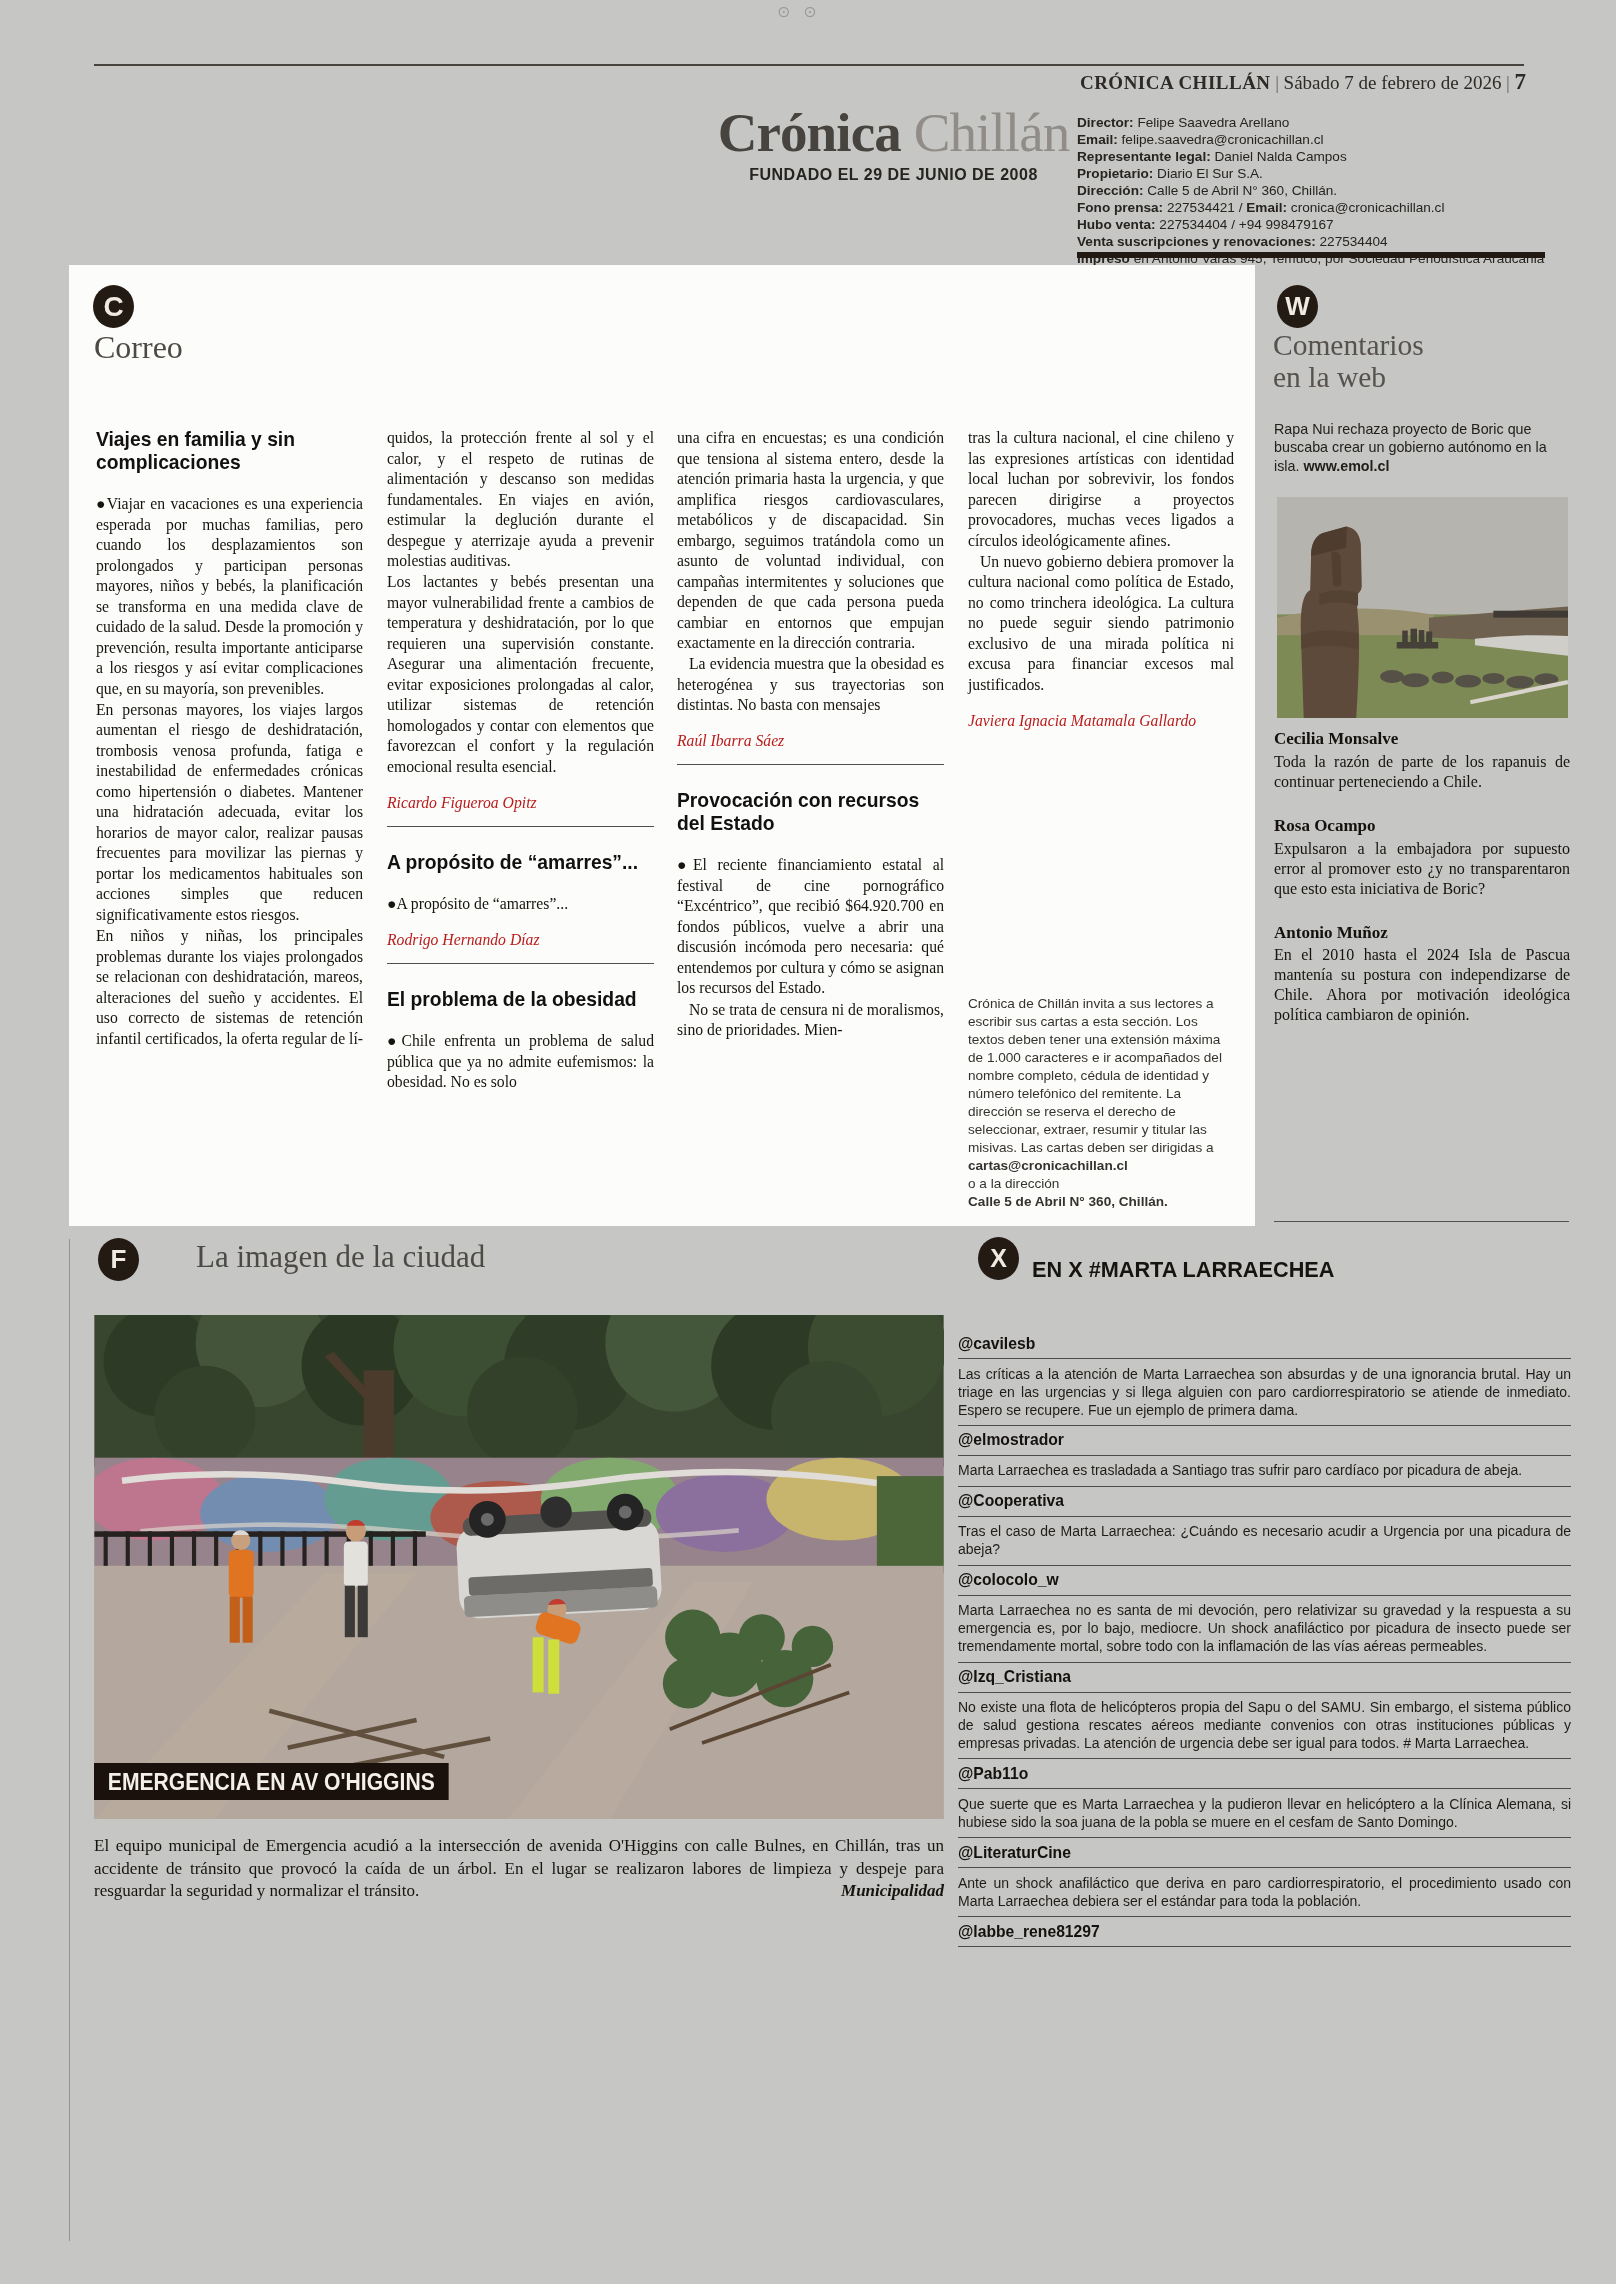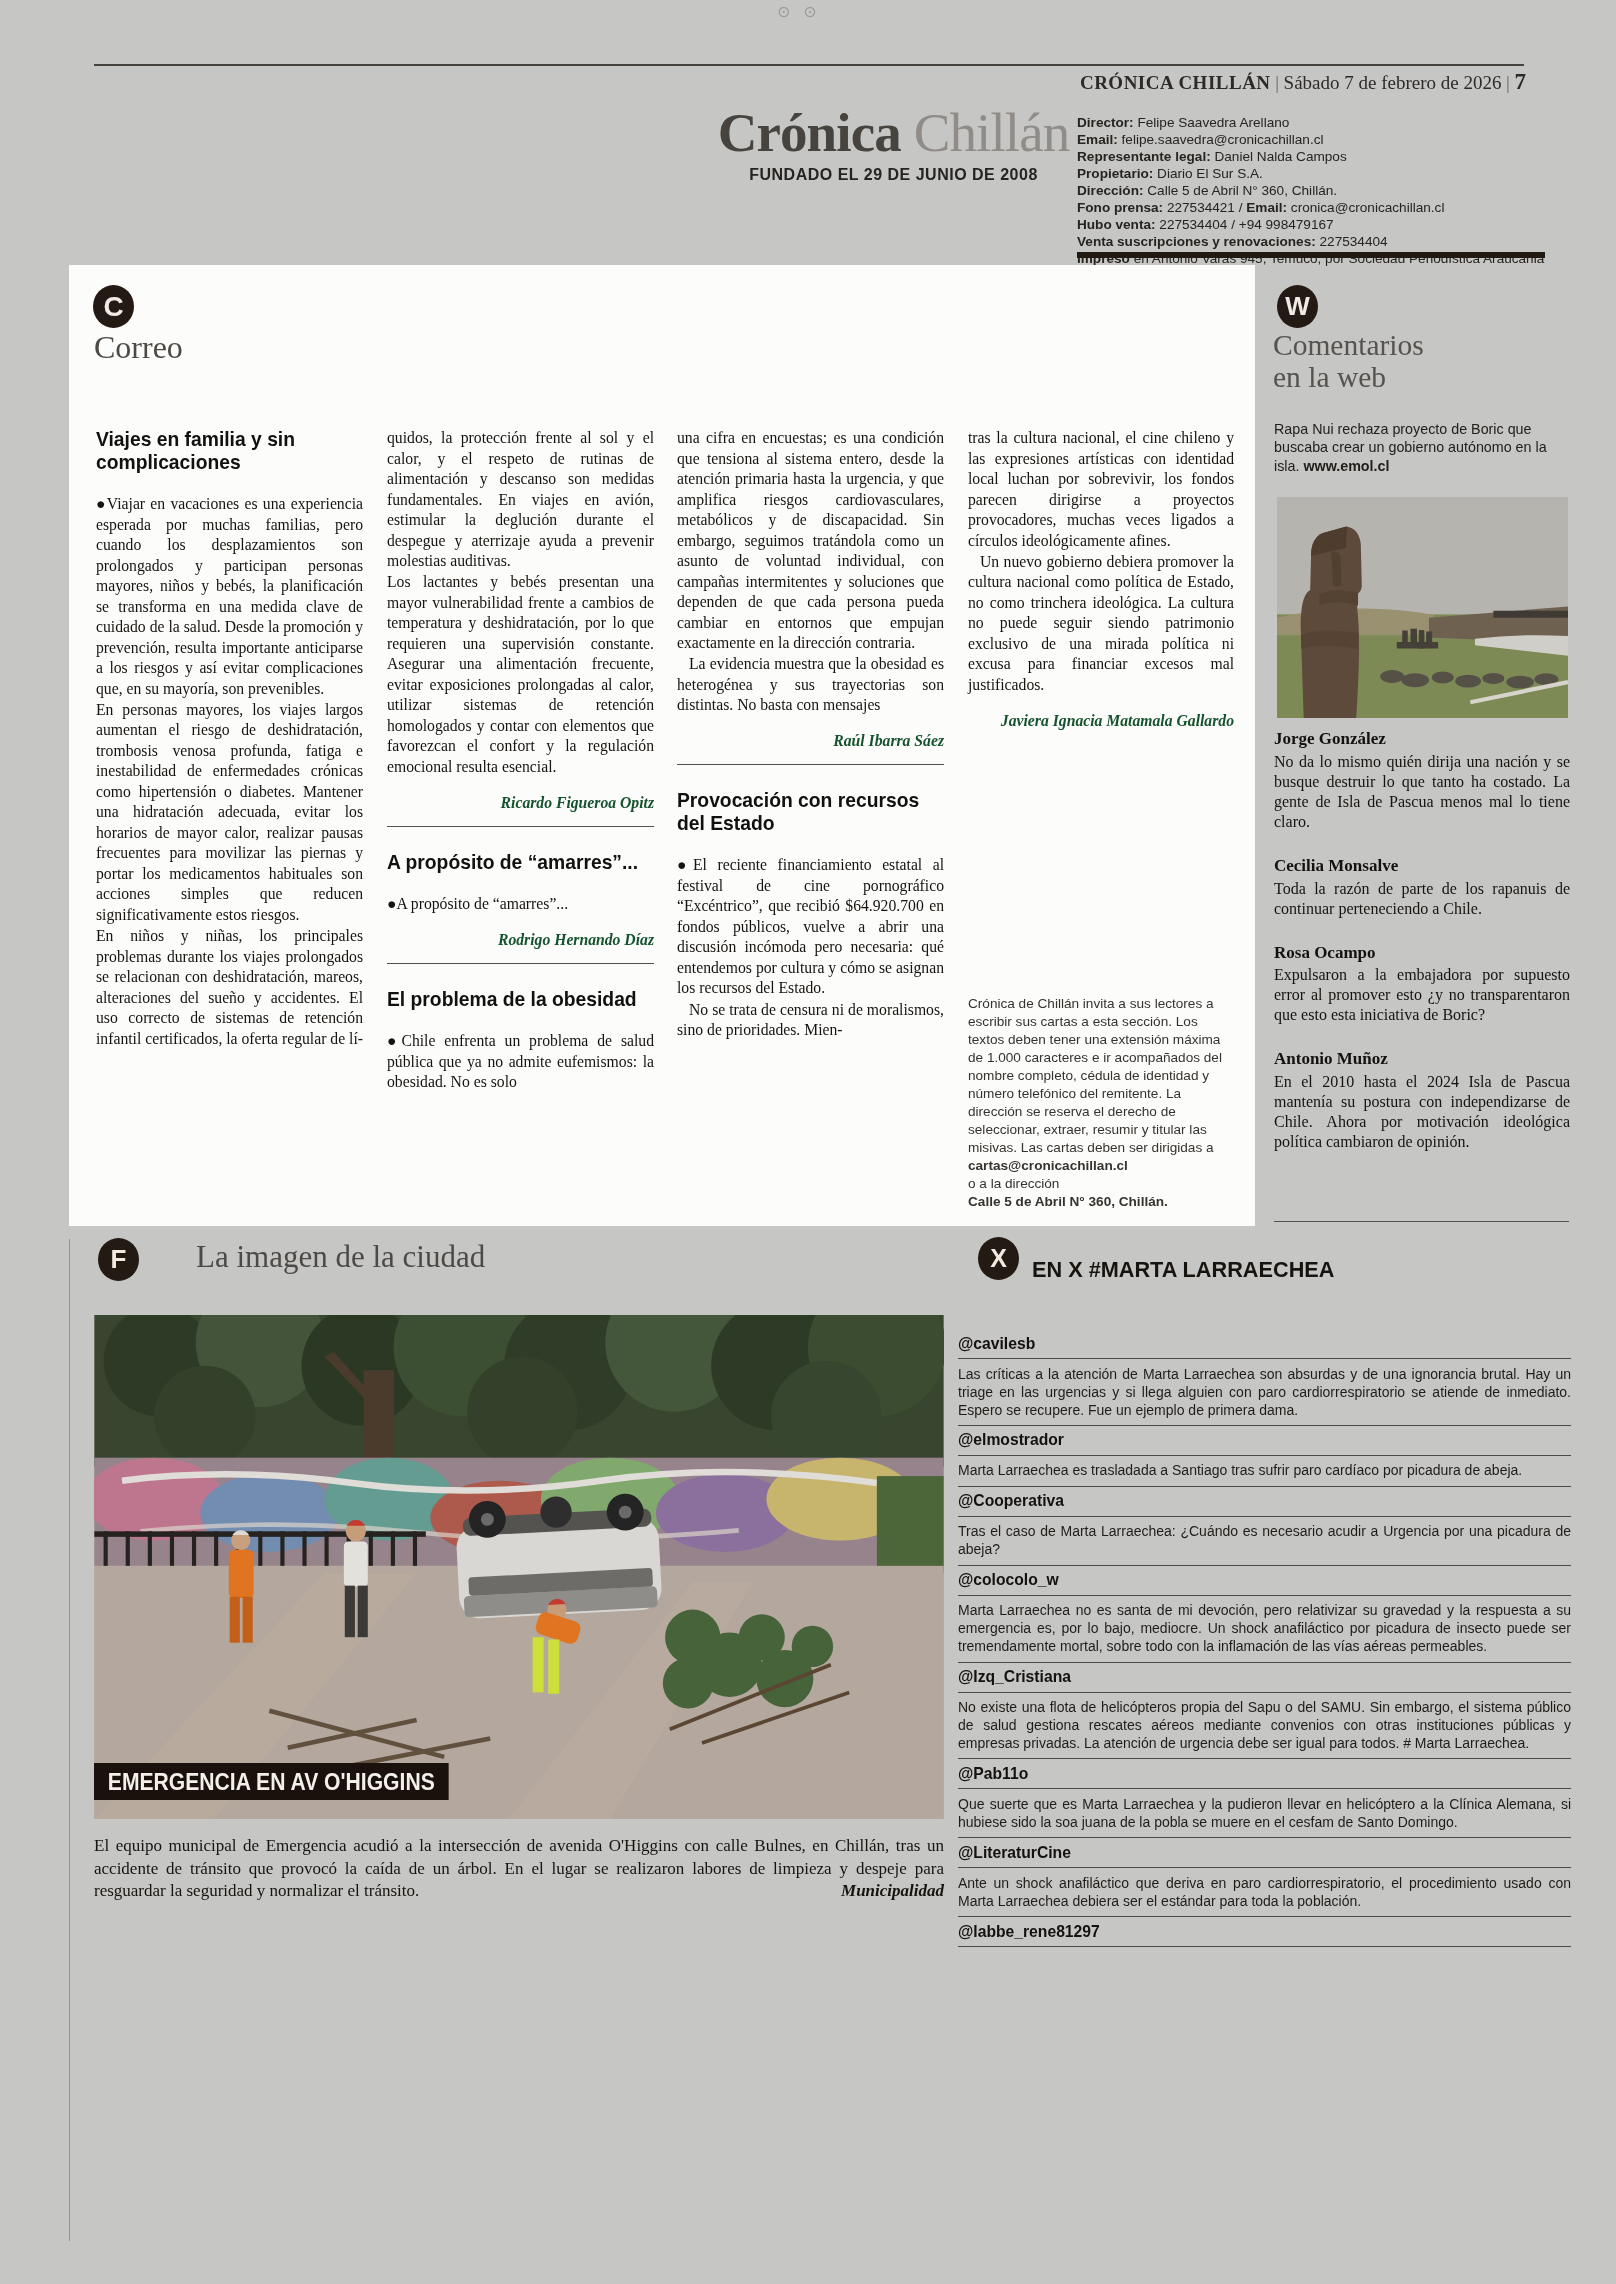--- a/index.html
+++ b/index.html
@@ -40,22 +40,22 @@
   .correo-title{top:330px;left:94px;}
 
   .col{top:428px;width:267px;height:779px;}
   .col1{left:96px;} .col2{left:387px;} .col3{left:677px;} .col4{left:968px;width:266px;}
   .lt-title{font-family:"Liberation Sans",sans-serif;font-weight:bold;font-size:19.3px;
             line-height:23px;color:#121110;margin:0 0 20px 0;}
   .cont-first{margin-top:27px;}
   .body-p{font-size:15.7px;line-height:20.5px;text-align:justify;margin:0;color:#17140f;}
   .body-p + .body-p{margin-top:0.9px;}
   .ind{text-indent:12px;}
-  .author{font-weight:bold;font-style:italic;font-size:15.7px;text-align:right;
-          margin:16.6px 0 3.7px 0;color:#14532d;}
+  .author{font-weight:normal;font-style:italic;font-size:15.7px;
+          margin:16.6px 0 3.7px 0;color:#b91c1c;}
   .lt-sep{border:0;border-top:1.4px solid #53504b;margin:14px 0 24px 0;}
   .note{font-family:"Liberation Sans",sans-serif;font-size:13.6px;line-height:18px;
         color:#36332e;position:absolute;bottom:-3.7px;left:0;width:100%;}
   .note .nb{font-weight:bold;}
 
   
   .badge-w{top:285px;left:1277px;font-size:26px;}
   .web-title{top:329px;left:1273px;width:295px;font-size:29.5px;line-height:32px;color:#56524e;}
   .web-intro{top:420px;left:1274px;width:296px;font-family:"Liberation Sans",sans-serif;
              font-size:14.3px;line-height:18.4px;color:#23201c;}
@@ -206,24 +206,20 @@
     <path d="M58,480 L52,300 Q48,215 72,202 L74,128 Q74,88 100,78 L150,64 Q178,68 182,102 L184,188 Q186,206 172,212 L176,262 Q182,320 172,480 Z" fill="#5d4a3a"></path>
     <path d="M74,128 L150,110 L152,64 L100,78 Q74,88 74,128 Z" fill="#4e3d2f"></path>
     <path d="M118,120 Q132,116 138,128 L140,190 Q132,198 122,192 Z" fill="#513f30"></path>
     <path d="M92,210 Q130,196 176,208 L176,236 Q130,222 92,234 Z" fill="#544233"></path>
     <path d="M52,300 Q100,282 176,296 L176,330 Q100,316 52,330 Z" fill="#51402f" opacity=".6"></path>
   </g>
 </svg>
 
 <div class="abs comments">
   <div>
-    <p class="cmt-name">Jorge González</p>
-    <p class="cmt-text">No da lo mismo quién dirija una nación y se busque destruir lo que tanto ha costado. La gente de Isla de Pascua menos mal lo tiene claro.</p>
-  </div>
-  <div>
     <p class="cmt-name">Cecilia Monsalve</p>
     <p class="cmt-text">Toda la razón de parte de los rapanuis de continuar perteneciendo a Chile.</p>
   </div>
   <div>
     <p class="cmt-name">Rosa Ocampo</p>
     <p class="cmt-text">Expulsaron a la embajadora por supuesto error al promover esto ¿y no transparentaron que esto esta iniciativa de Boric?</p>
   </div>
   <div>
     <p class="cmt-name">Antonio Muñoz</p>
     <p class="cmt-text">En el 2010 hasta el 2024 Isla de Pascua mantenía su postura con independizarse de Chile. Ahora por motivación ideológica política cambiaron de opinión.</p>

